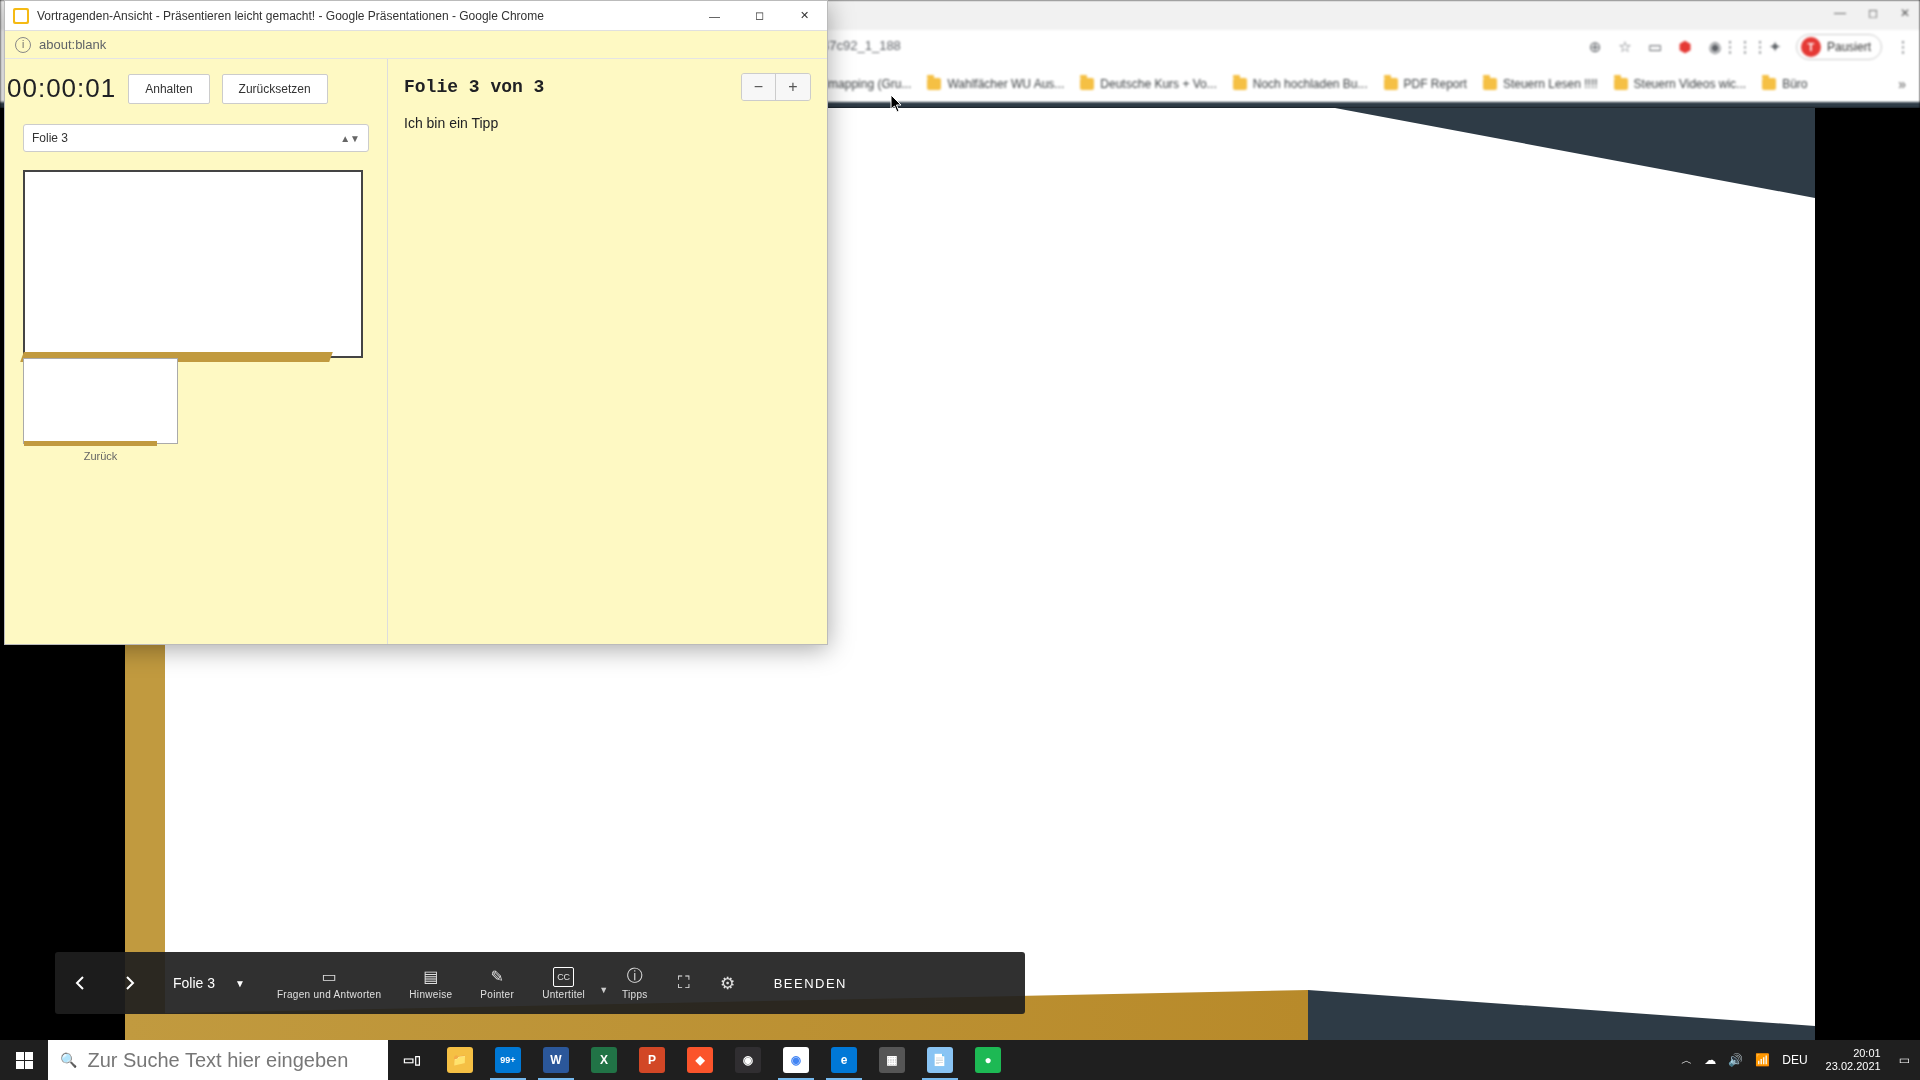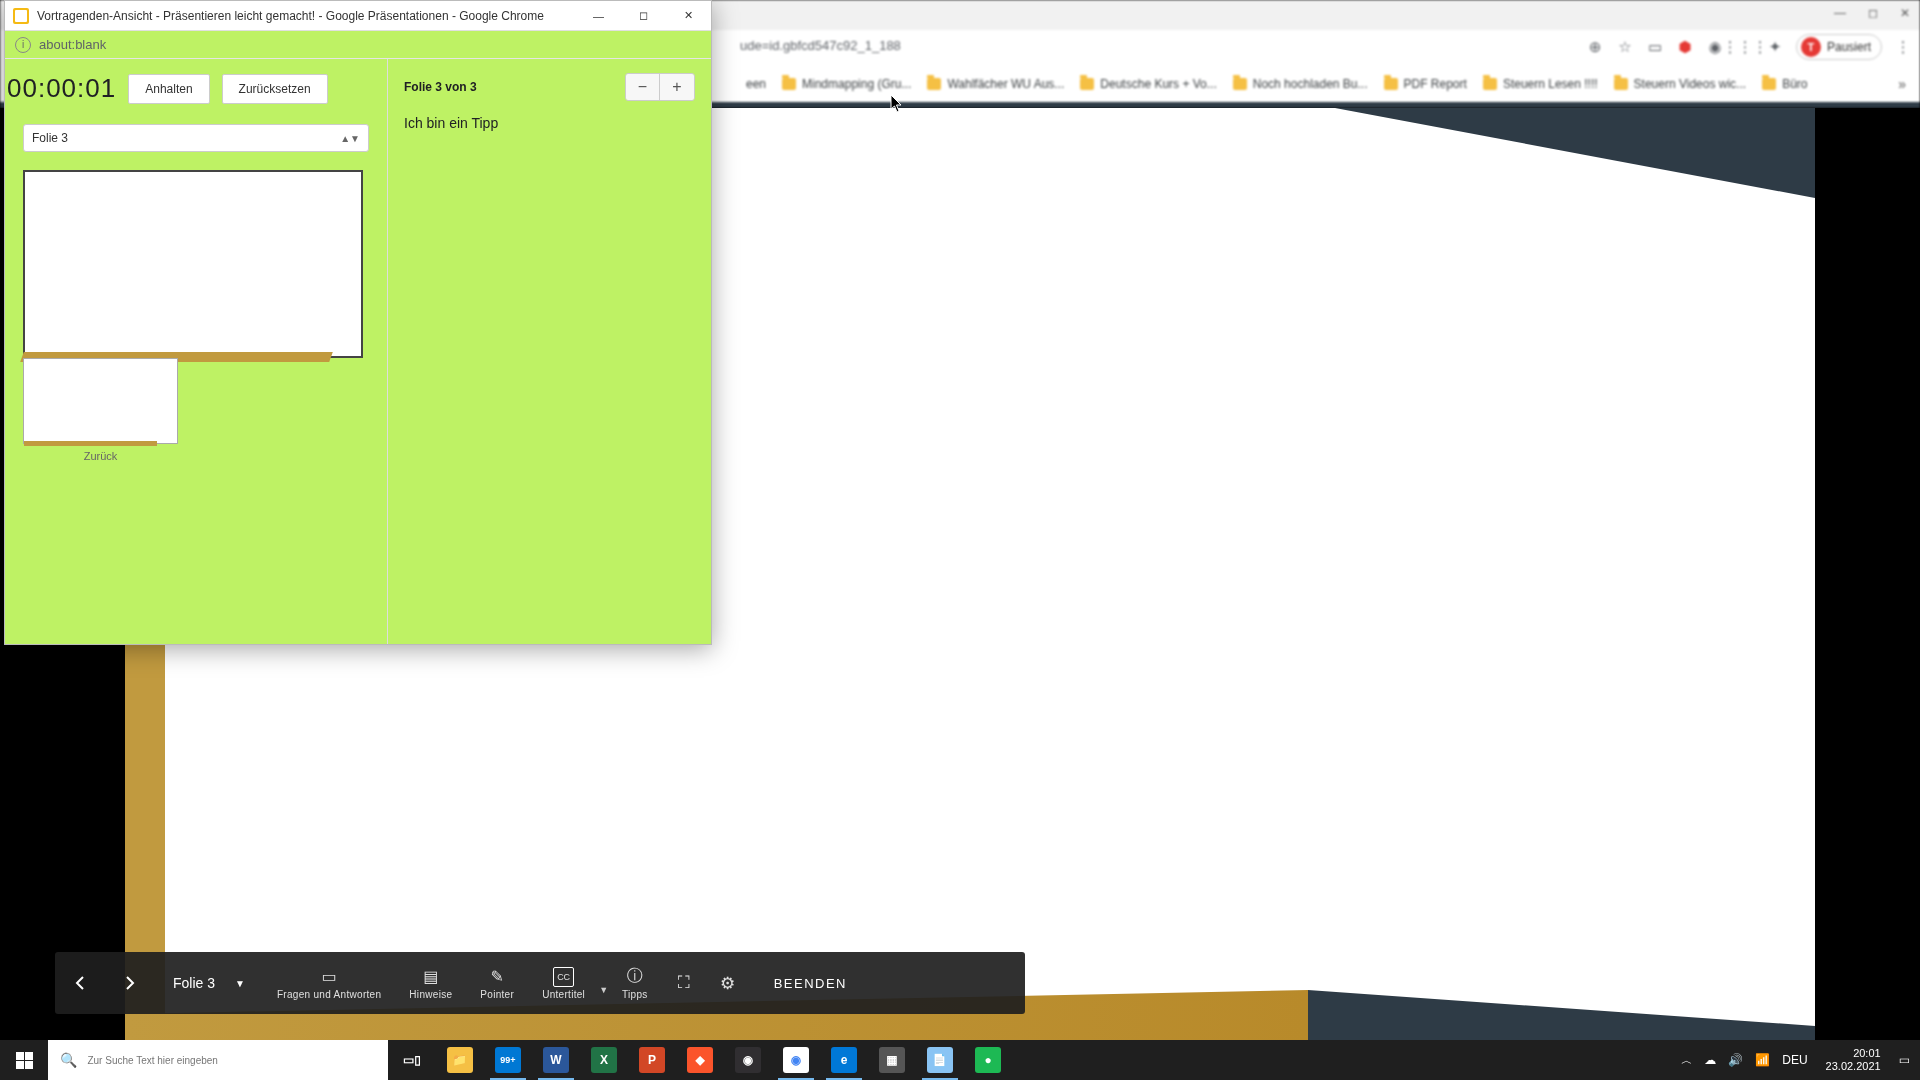--- a/index.html
+++ b/index.html
@@ -34,21 +34,21 @@
 .presenter-bar { position:absolute; left:55px; bottom:66px; width:970px; height:62px; background:rgba(30,30,30,0.92); border-radius:3px; display:flex; align-items:center; color:#e0e0e0; }
 .pb-nav { width:50px; display:flex; align-items:center; justify-content:center; height:100%; font-size:14px; }
 .pb-slide-sel { display:flex; align-items:center; gap:20px; padding:0 18px; font-size:14px; color:#fff; }
 .pb-item { display:flex; flex-direction:column; align-items:center; justify-content:center; padding:0 14px; gap:2px; height:100%; }
 .pb-item-icon { font-size:16px; height:20px; display:flex; align-items:center; }
 .pb-item-label { font-size:10px; letter-spacing:0.3px; }
 .pb-simple { width:44px; display:flex; align-items:center; justify-content:center; font-size:17px; }
 .pb-end { padding:0 24px; font-size:13px; letter-spacing:1.5px; color:#fff; }
 
 
-.popup { position:absolute; top:0; left:4px; width:708px; height:645px; background:#bef264; box-shadow:0 4px 24px rgba(0,0,0,0.35); border:1px solid #bbb; }
+.popup { position:absolute; top:0; left:4px; width:824px; height:645px; background:#fef9c3; box-shadow:0 4px 24px rgba(0,0,0,0.35); border:1px solid #bbb; }
 .popup-title { height:30px; background:#fff; display:flex; align-items:center; border-bottom:1px solid #e0e0e0; }
 .popup-favicon { width:16px; height:16px; margin:0 8px; background:#f5ba14; border-radius:2px; position:relative; }
 .popup-favicon::after { content:""; position:absolute; inset:2px; background:#fff; border-radius:1px; }
 .popup-title-text { font-size:12px; color:#333; flex:1; white-space:nowrap; overflow:hidden; }
 .popup-winbtns { display:flex; }
 .popup-wb { width:45px; height:30px; display:flex; align-items:center; justify-content:center; font-size:11px; color:#333; }
 .popup-addr { height:28px; display:flex; align-items:center; padding:0 10px; gap:8px; border-bottom:1px solid #e5e5e5; }
 .popup-info-icon { width:16px; height:16px; border:1px solid #888; border-radius:50%; display:flex; align-items:center; justify-content:center; font-size:10px; color:#666; }
 .popup-url { font-size:13px; color:#5f6368; }
 
@@ -69,34 +69,34 @@
 .thumb-prev-wrap { display:flex; flex-direction:column; align-items:center; width:155px; }
 .thumb-prev { width:155px; height:86px; border:1px solid #aaa; background:#fff; position:relative; }
 .thumb-prev::after { content:""; position:absolute; left:0; bottom:-3px; right:20px; height:5px; background:#c19a3f; }
 .thumb-prev-label { font-size:11px; color:#666; margin-top:6px; }
 
 .tabs-row { display:flex; border-bottom:1px solid #ddd; height:52px; align-items:flex-end; }
 .tab { padding:12px 10px 12px; font-size:12px; color:#5f6368; letter-spacing:0.3px; }
 .tab.active { color:#1a73e8; border-bottom:3px solid #1a73e8; font-weight:500; }
 
 .notes-header { display:flex; align-items:center; justify-content:space-between; padding:14px 16px 8px; }
-.notes-title { font-size:12px; font-weight:bold; color:#202124; }
+.notes-title { font-size:18px; font-weight:bold; color:#202124;font-family:Liberation Mono, monospace; }
 .zoom-btns { display:flex; border:1px solid #ccc; border-radius:3px; overflow:hidden; }
 .zoom-btn { width:34px; height:26px; display:flex; align-items:center; justify-content:center; font-size:16px; color:#555; background:#f7f7f7; }
 .zoom-btn:first-child { border-right:1px solid #ccc; }
 .notes-body { padding:6px 16px; font-size:14px; color:#202124; }
 
 
 .taskbar { position:absolute; left:0; right:0; bottom:0; height:40px; background:#1f1f1f; display:flex; align-items:center; }
 .tb-start { width:48px; height:40px; display:flex; align-items:center; justify-content:center; }
 .win-logo { width:17px; height:17px; display:grid; grid-template-columns:1fr 1fr; grid-template-rows:1fr 1fr; gap:1px; }
 .win-logo div { background:#fff; }
 .tb-search { flex:0 0 340px; height:40px; background:#fff; display:flex; align-items:center; padding:0 12px; gap:10px; }
 .tb-search-icon { color:#333; font-size:14px; }
-.tb-search-text { color:#777; font-size:10px; }
+.tb-search-text { color:#777; font-size:20px; }
 .tb-icons { display:flex; align-items:center; height:40px; }
 .tb-app { width:48px; height:40px; display:flex; align-items:center; justify-content:center; position:relative; }
 .tb-app.active::after { content:""; position:absolute; bottom:0; left:6px; right:6px; height:2px; background:#76b9ed; }
 .app-ico { width:26px; height:26px; border-radius:3px; display:flex; align-items:center; justify-content:center; font-size:12px; font-weight:bold; color:#fff; }
 .tb-tray { margin-left:auto; display:flex; align-items:center; gap:12px; padding:0 10px; color:#fff; font-size:12px; }
 .tb-clock { display:flex; flex-direction:column; align-items:flex-end; font-size:11px; line-height:13px; padding:0 6px; }
 .chevup { font-size:11px; }
 
 .cursor { position:absolute; top:94px; left:890px; width:14px; height:20px; }
 .cursor svg { width:14px; height:20px; }

